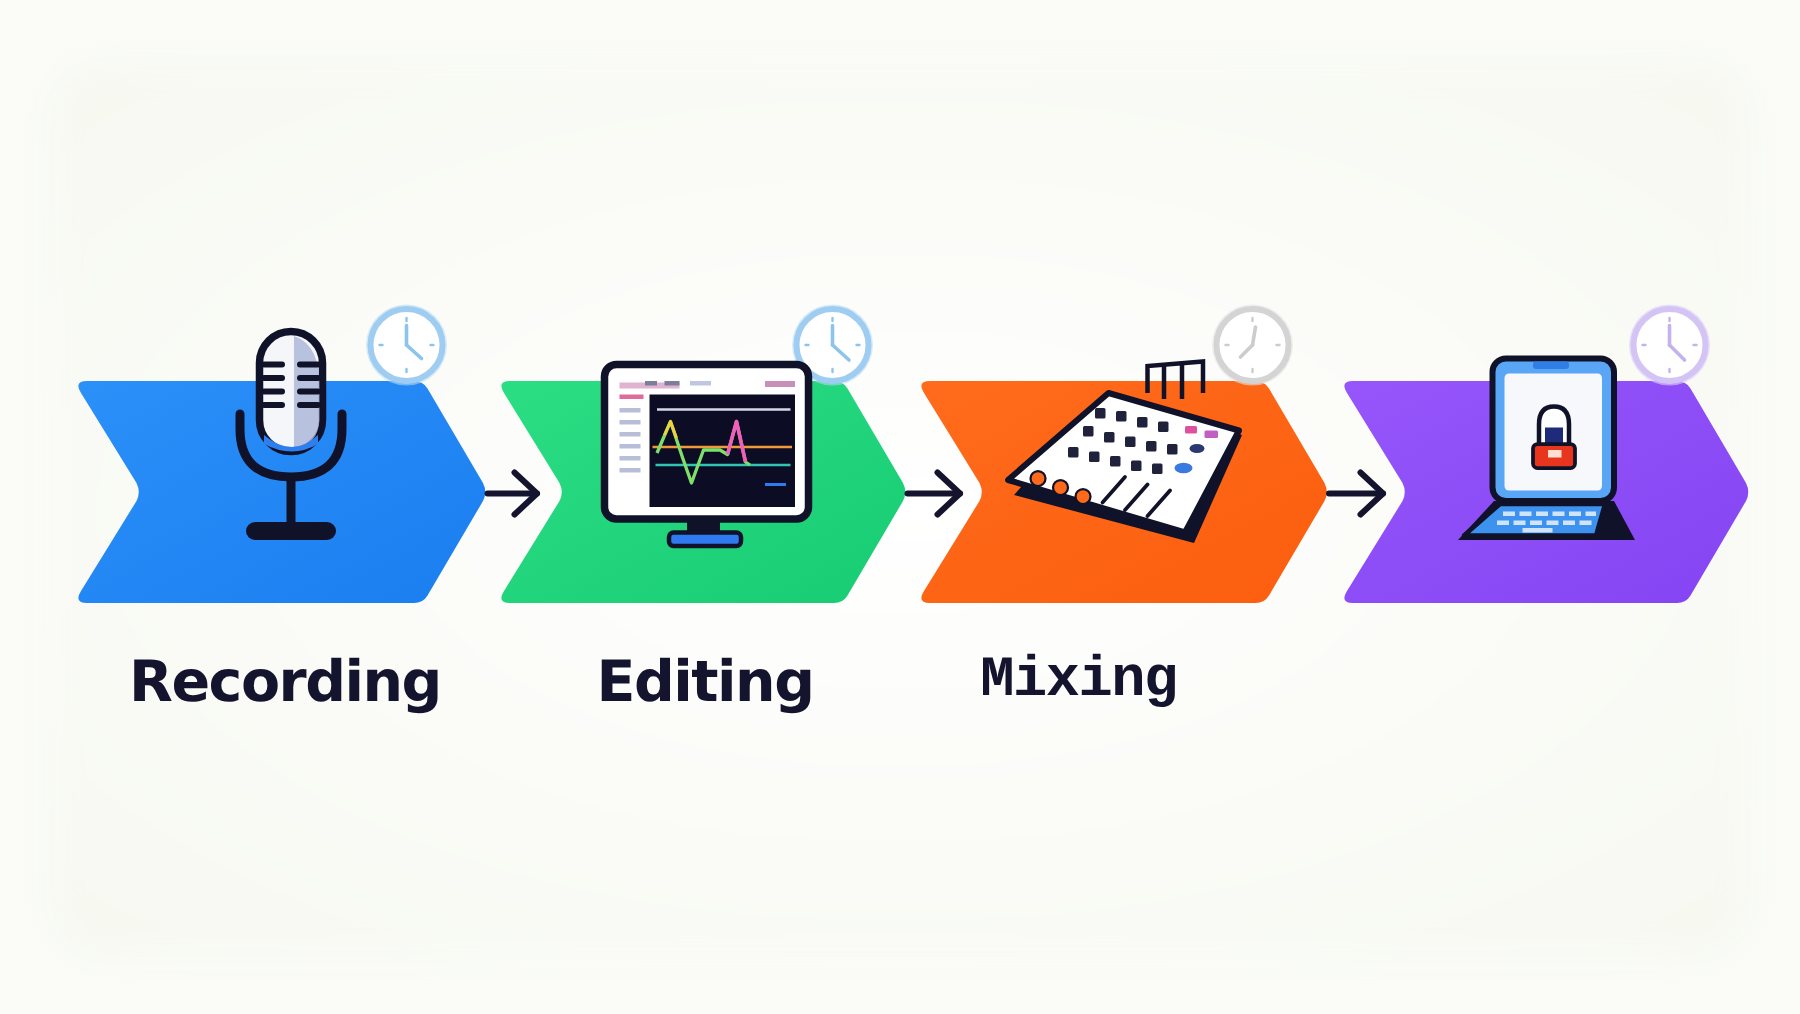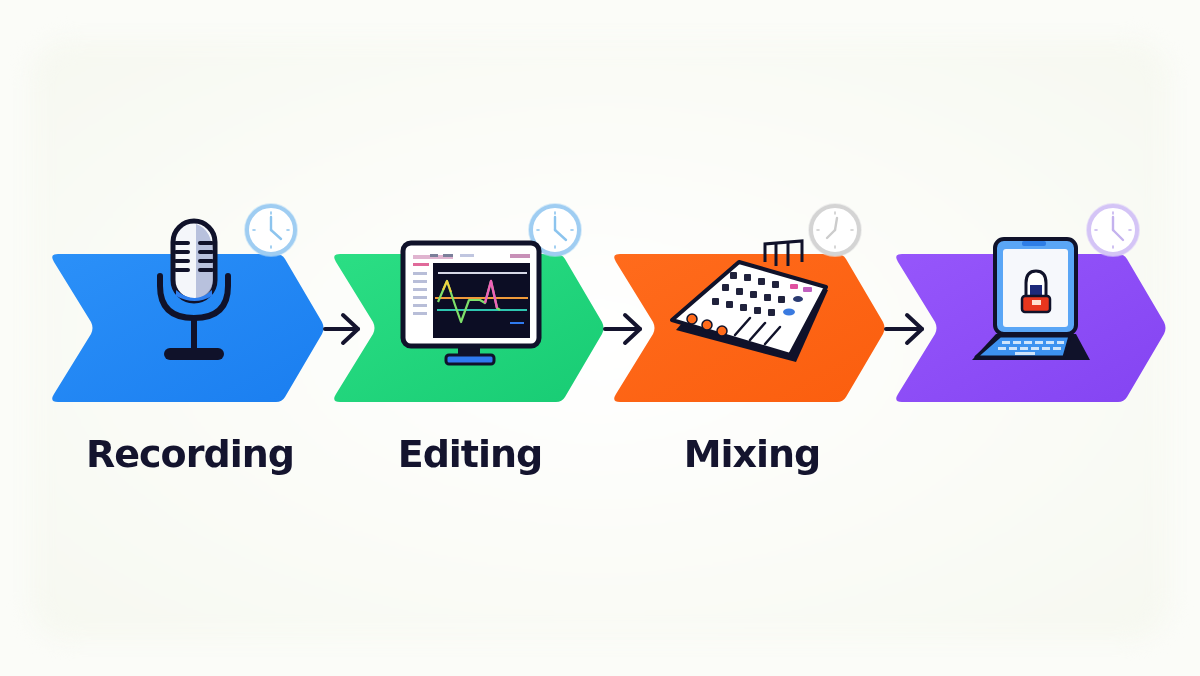--- a/index.html
+++ b/index.html
@@ -234,14 +234,14 @@
           <rect x="1042" y="347" width="8" height="3"></rect>
             <rect x="1053" y="347" width="8" height="3"></rect>
           <rect x="1015" y="352" width="20" height="3"></rect>
         </g>
       </g>
     </g>
   </svg>
 
   <div class="label" style="left:50px;">Recording</div>
   <div class="label" style="left:330px;">Editing</div>
-  <div class="label" style="left:612px;">Mixing</div>
+  <div class="label" style="left:579px;font-family:Liberation Mono, monospace;">Mixing</div>
 </div>
 
 </body></html>

